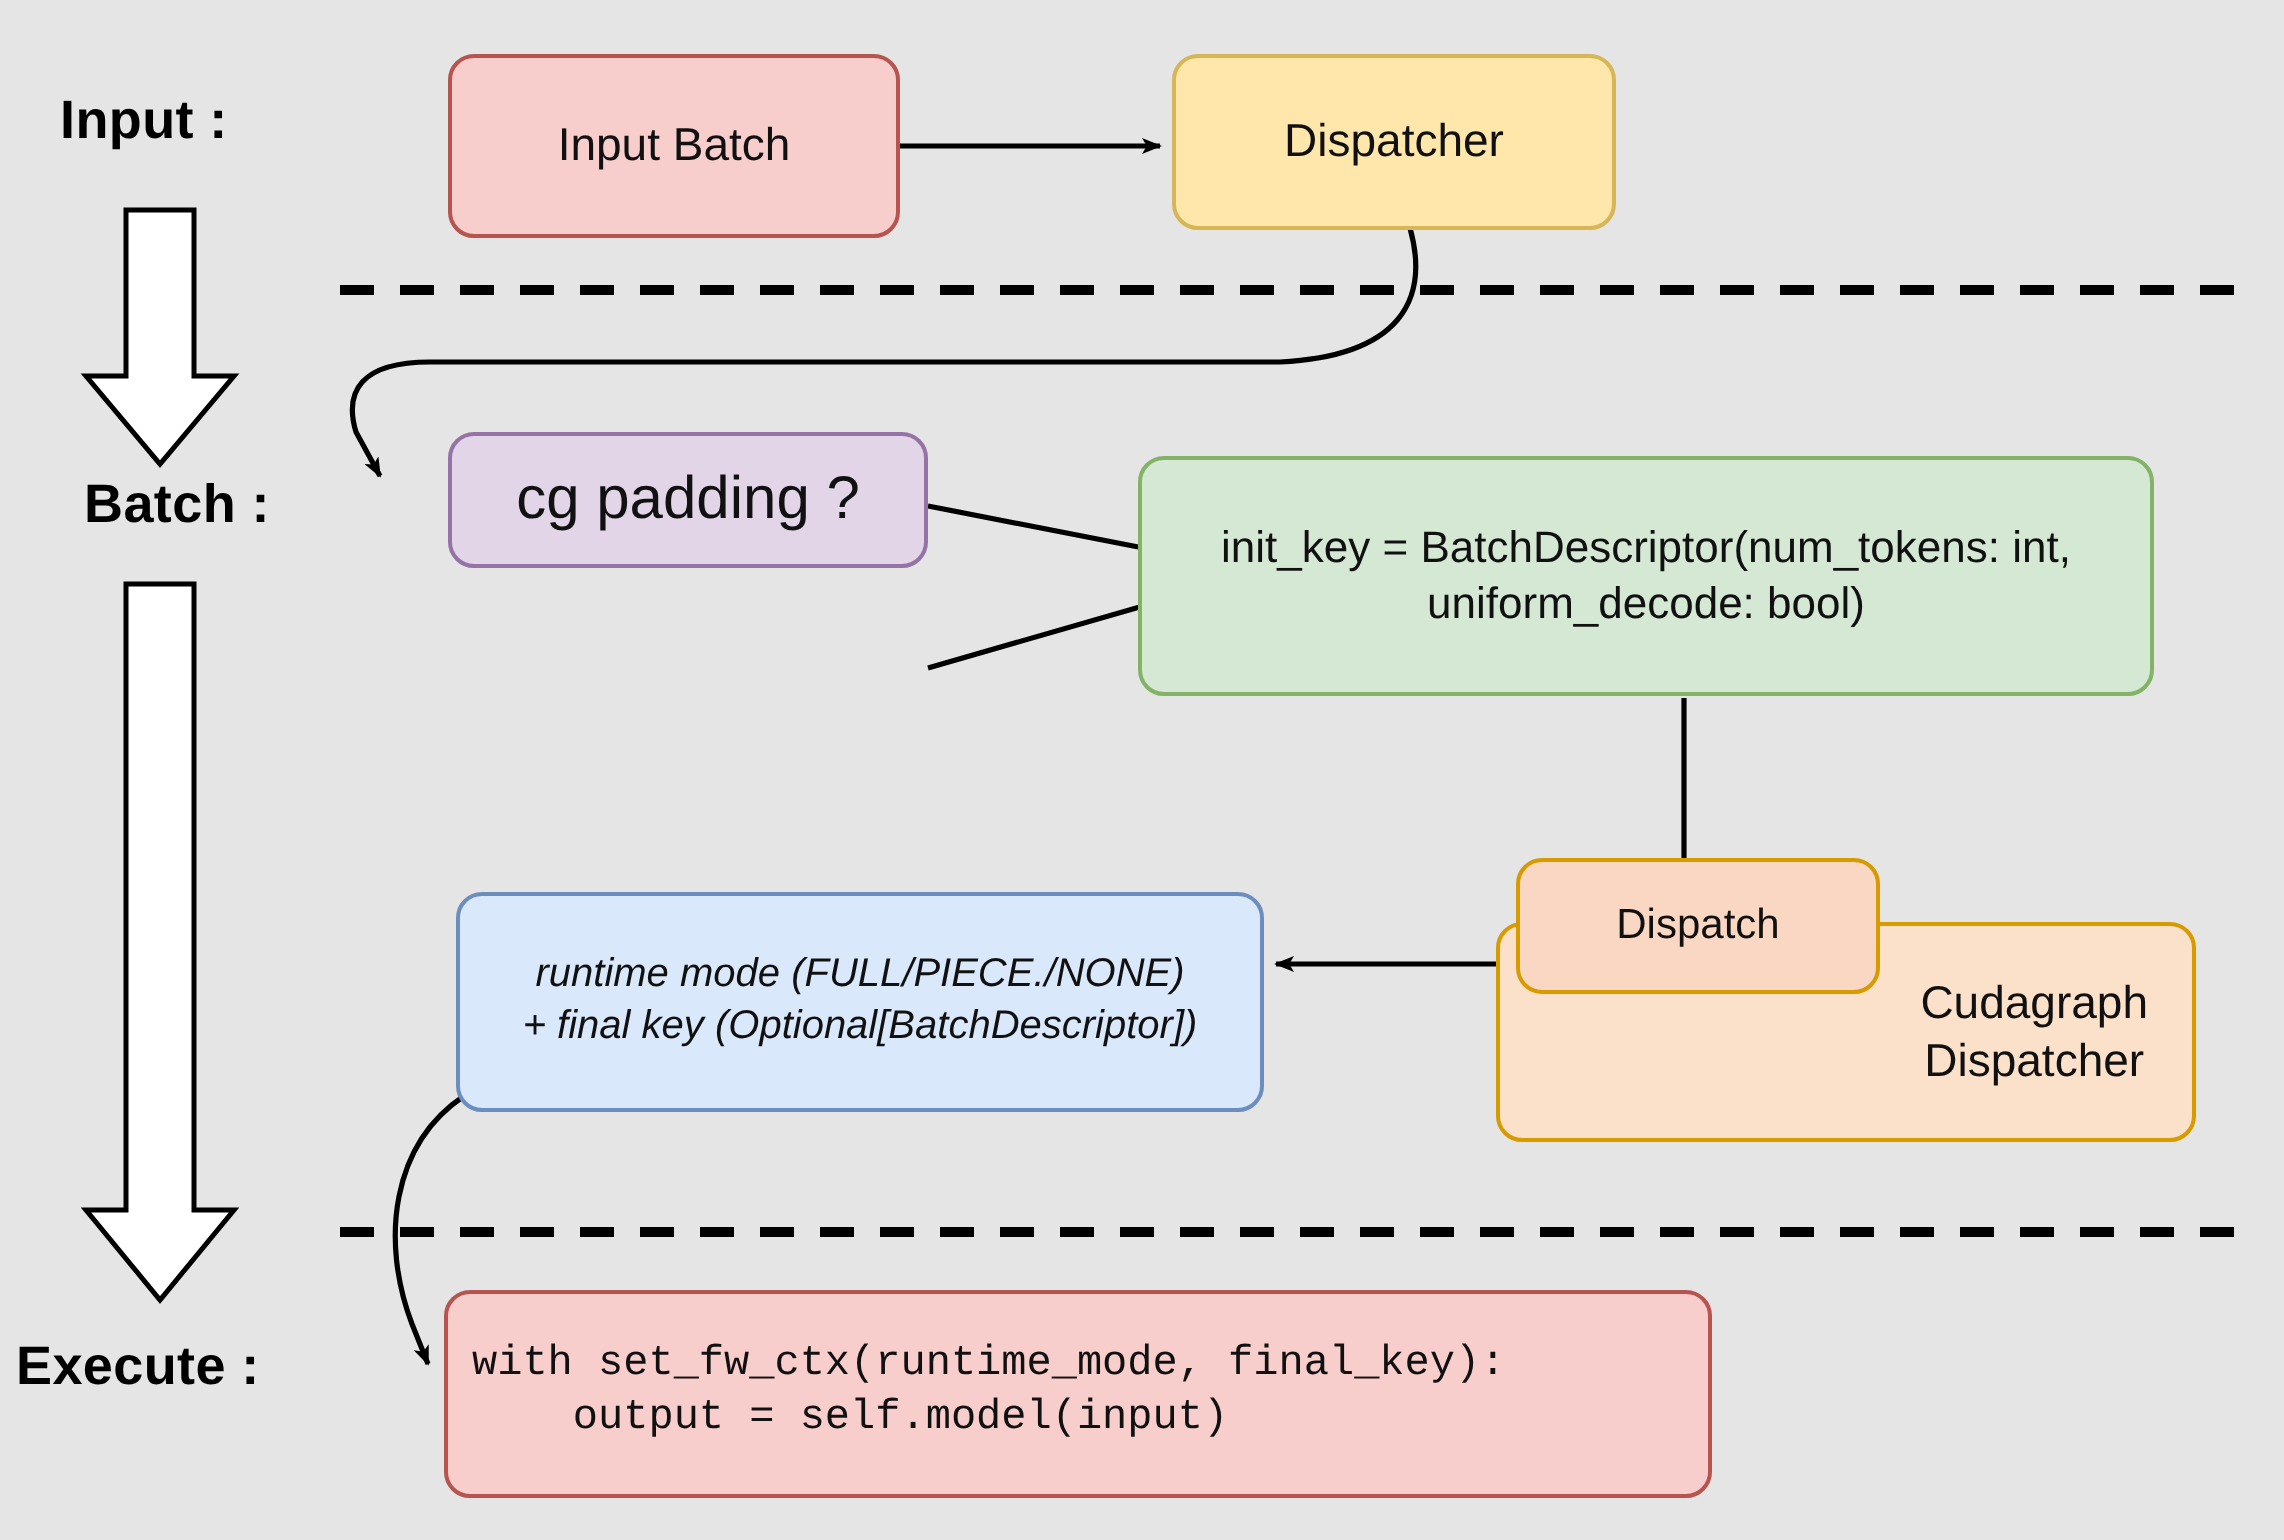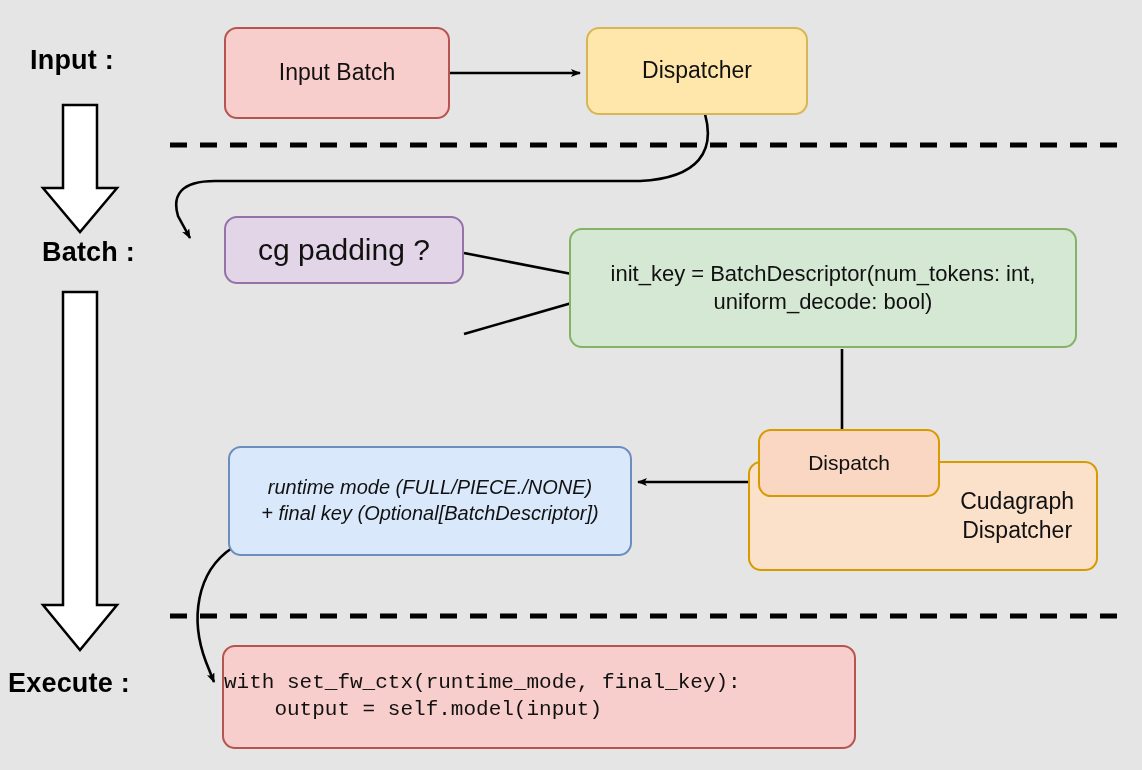--- a/index.html
+++ b/index.html
@@ -116,16 +116,16 @@
 
   <div class="node" style="left:758px; top:429px; width:182px; height:68px;
               background:#fad7c3; border-color:#d79b00; font-size:21px;">Dispatch</div>
 
   <div class="node" style="left:228px; top:446px; width:404px; height:110px;
               background:#dae8fc; border-color:#6c8ebf; font-size:20px;font-style:italic;">runtime mode (FULL/PIECE./NONE)
 + final key (Optional[BatchDescriptor])</div>
 
   <div class="node code-node" style="left:222px; top:645px; width:634px; height:104px;
               background:#f8cecc; border-color:#b85450; font-size:21px;
-              ">with set_fw_ctx(runtime_mode, final_key):
+              padding-left:12px;">with set_fw_ctx(runtime_mode, final_key):
     output = self.model(input)</div>
 
 </div>
 
 </body></html>

